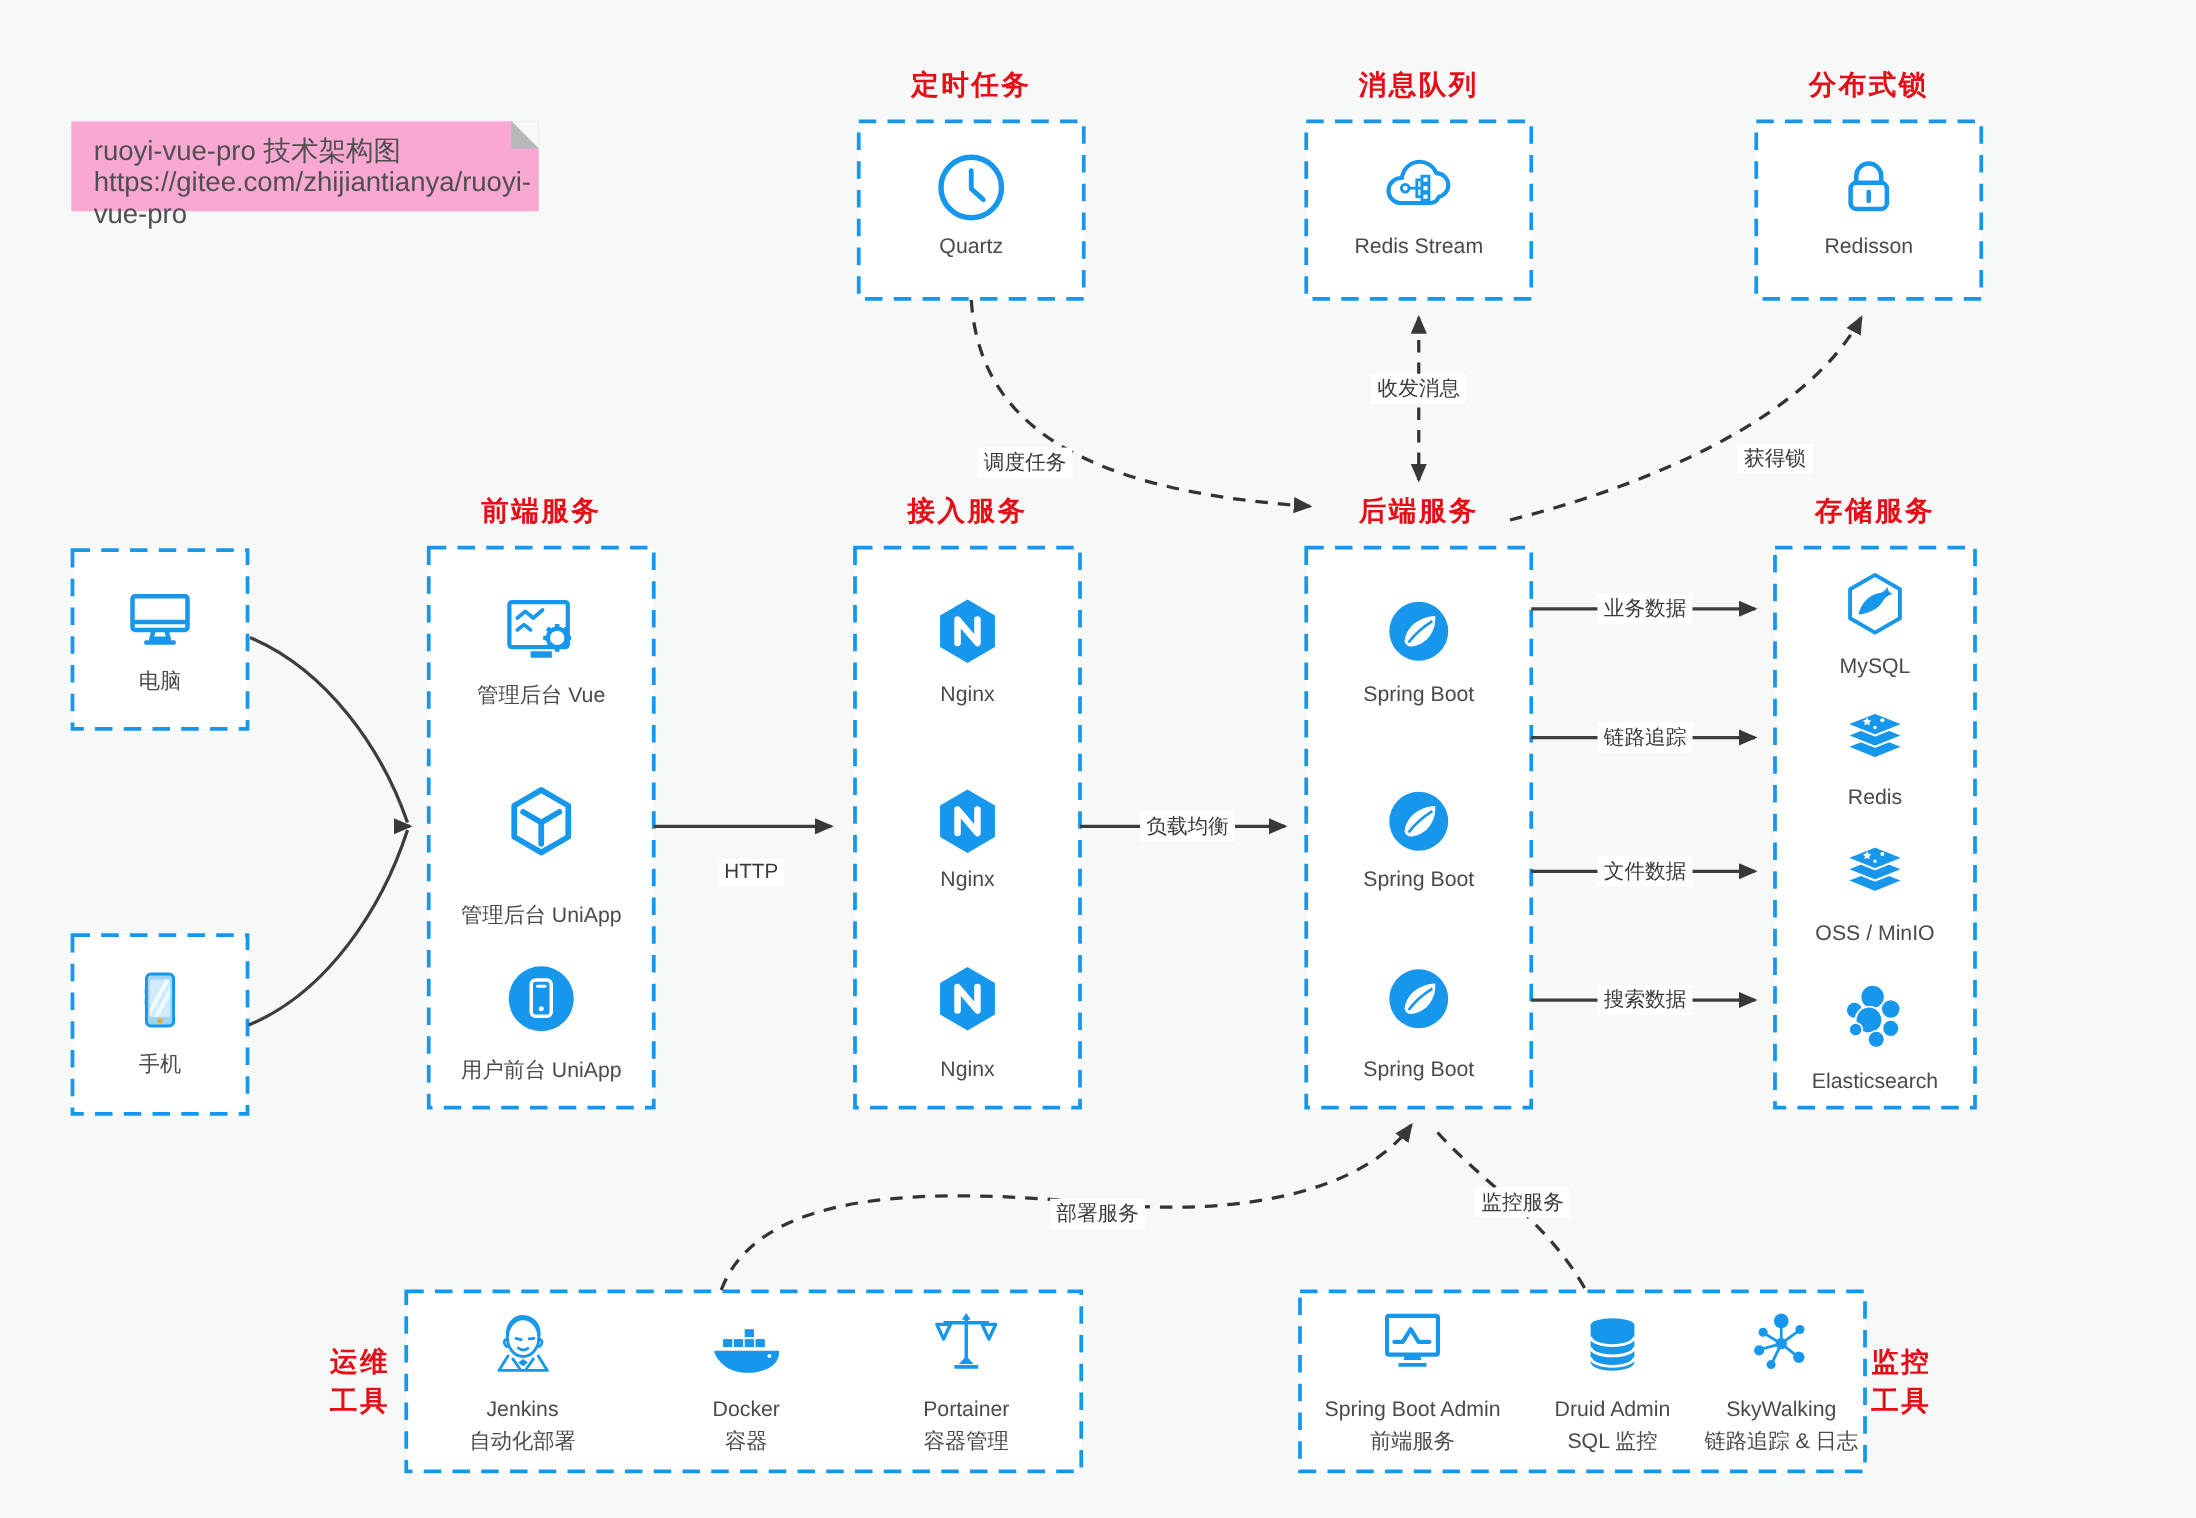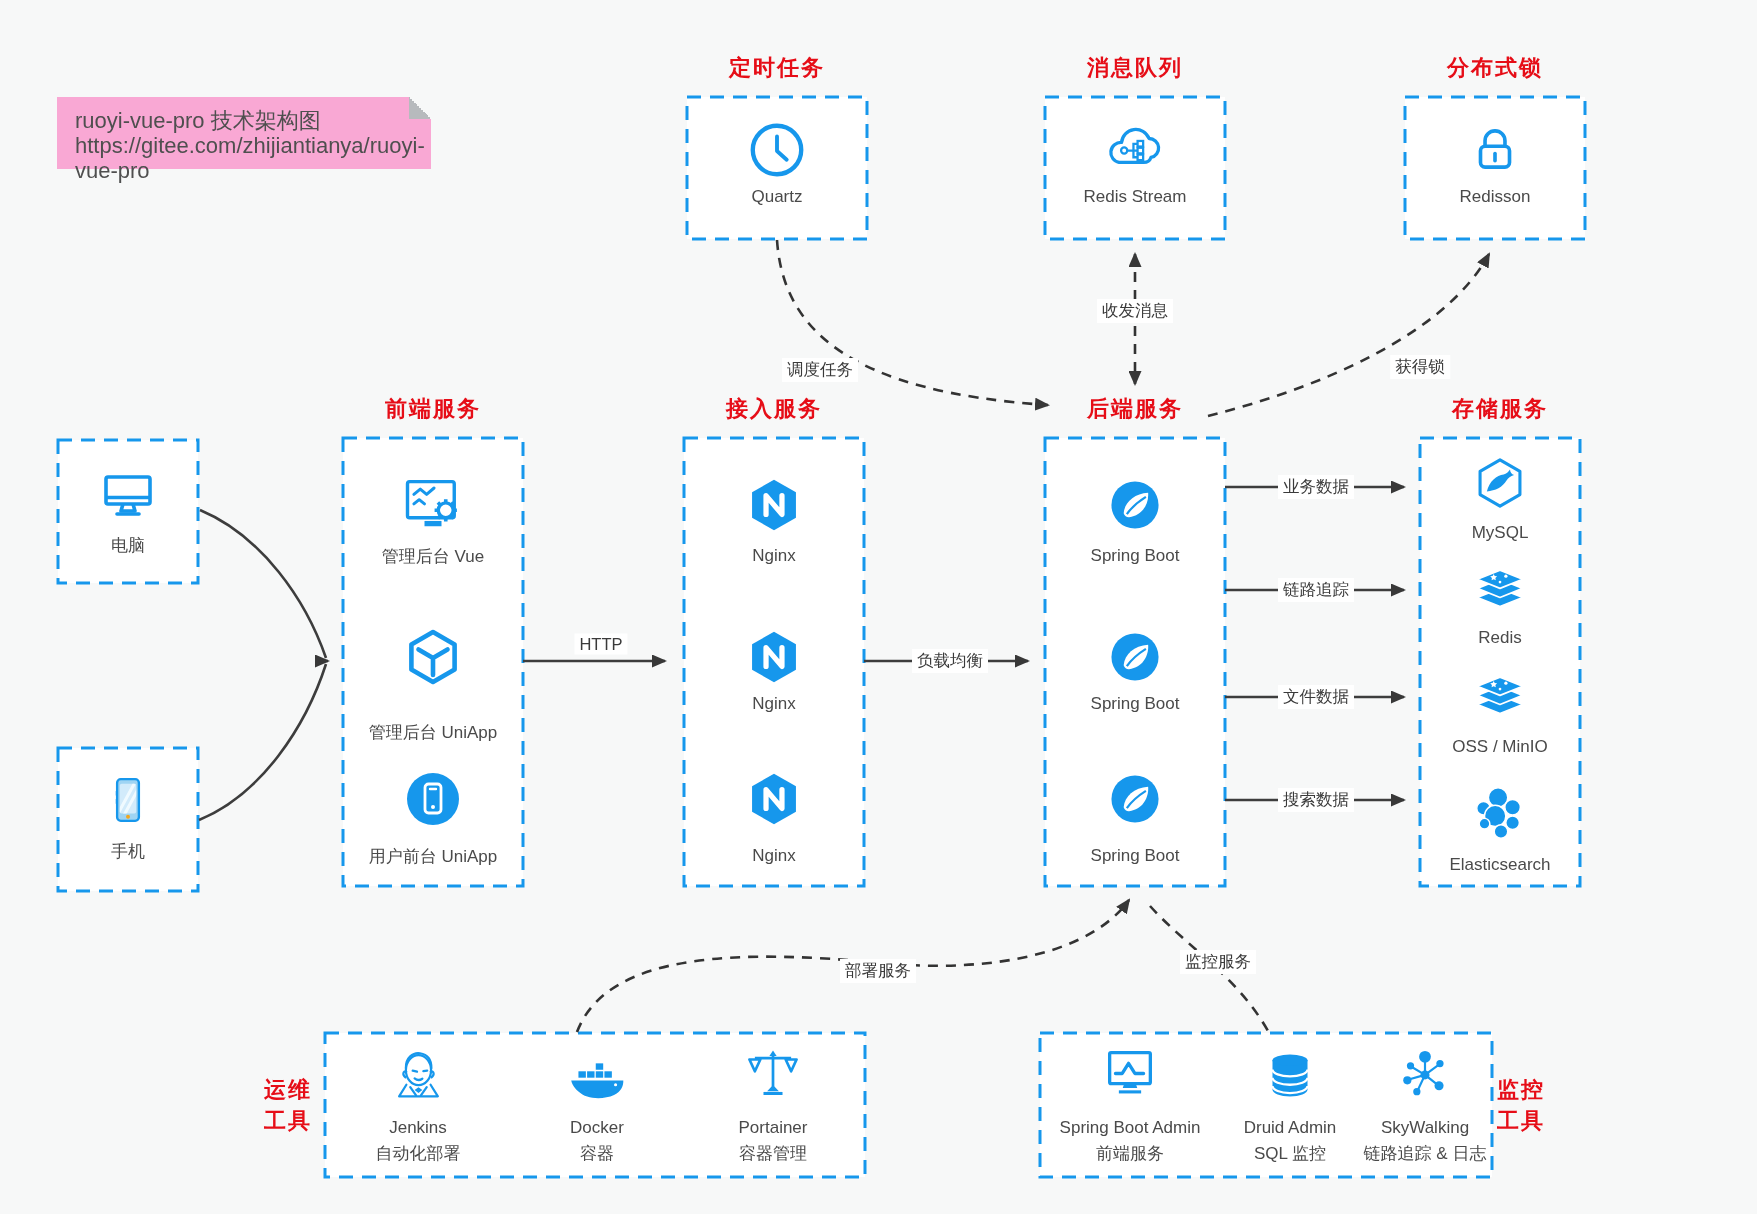--- a/index.html
+++ b/index.html
@@ -353,21 +353,21 @@
       <circle cx="16" cy="23" r="4" fill="#1697ec"></circle>
       <circle cx="12.5" cy="39" r="4.5" fill="#1697ec"></circle>
       <circle cx="23" cy="51.5" r="4" fill="#1697ec"></circle>
       <circle cx="47.5" cy="45" r="5" fill="#1697ec"></circle>
       <circle cx="48.5" cy="20.5" r="4" fill="#1697ec"></circle>
     </svg>
   </div>
   <div class="node-label" style="left:1425px;top:1128px">SkyWalking</div>
   <div class="node-label" style="left:1425px;top:1153px">链路追踪 &amp; 日志</div>
 
-  <div class="edge-label" style="left:601px;top:644px">HTTP</div>
+  <div class="edge-label" style="left:601px;top:698px">HTTP</div>
   <div class="edge-label" style="left:950px;top:661px">负载均衡</div>
   <div class="edge-label" style="left:820px;top:370px">调度任务</div>
   <div class="edge-label" style="left:1135px;top:311px">收发消息</div>
   <div class="edge-label" style="left:1420px;top:367px">获得锁</div>
   <div class="edge-label" style="left:1316px;top:487px">业务数据</div>
   <div class="edge-label" style="left:1316px;top:590px">链路追踪</div>
   <div class="edge-label" style="left:1316px;top:697px">文件数据</div>
   <div class="edge-label" style="left:1316px;top:800px">搜索数据</div>
   <div class="edge-label" style="left:878px;top:971px">部署服务</div>
   <div class="edge-label" style="left:1218px;top:962px">监控服务</div>

